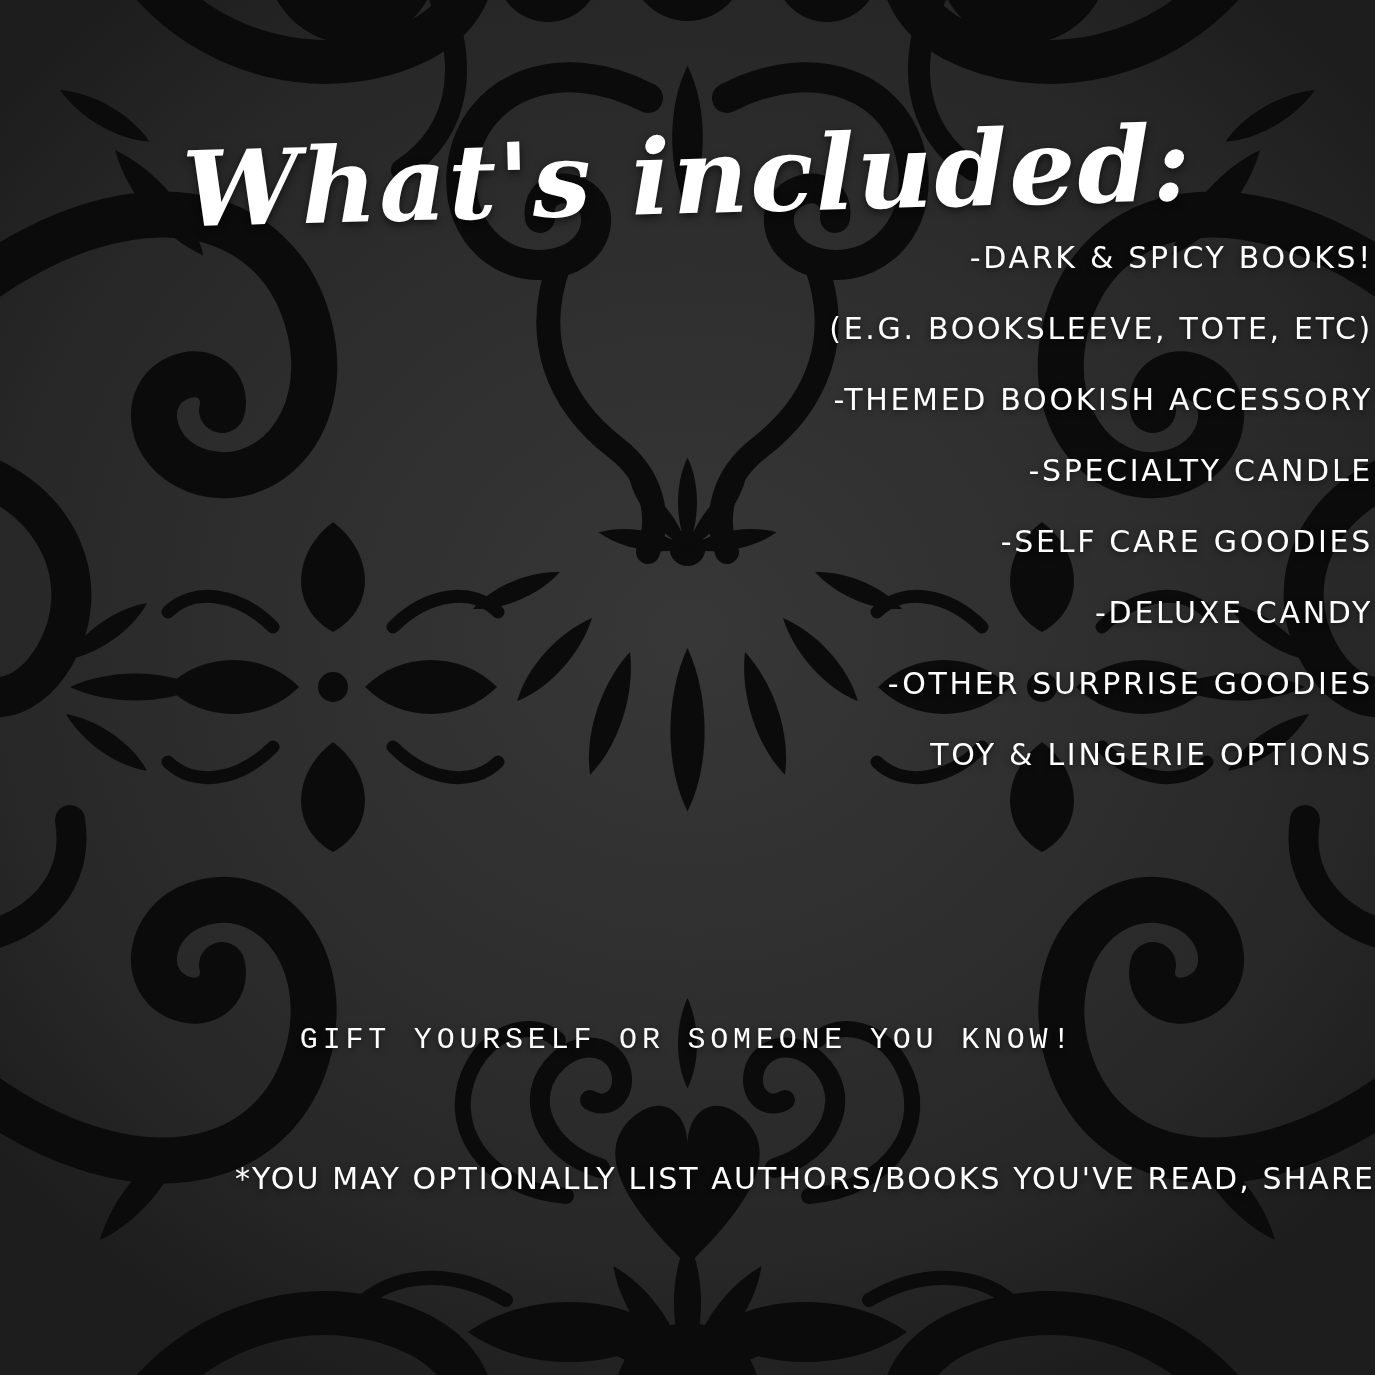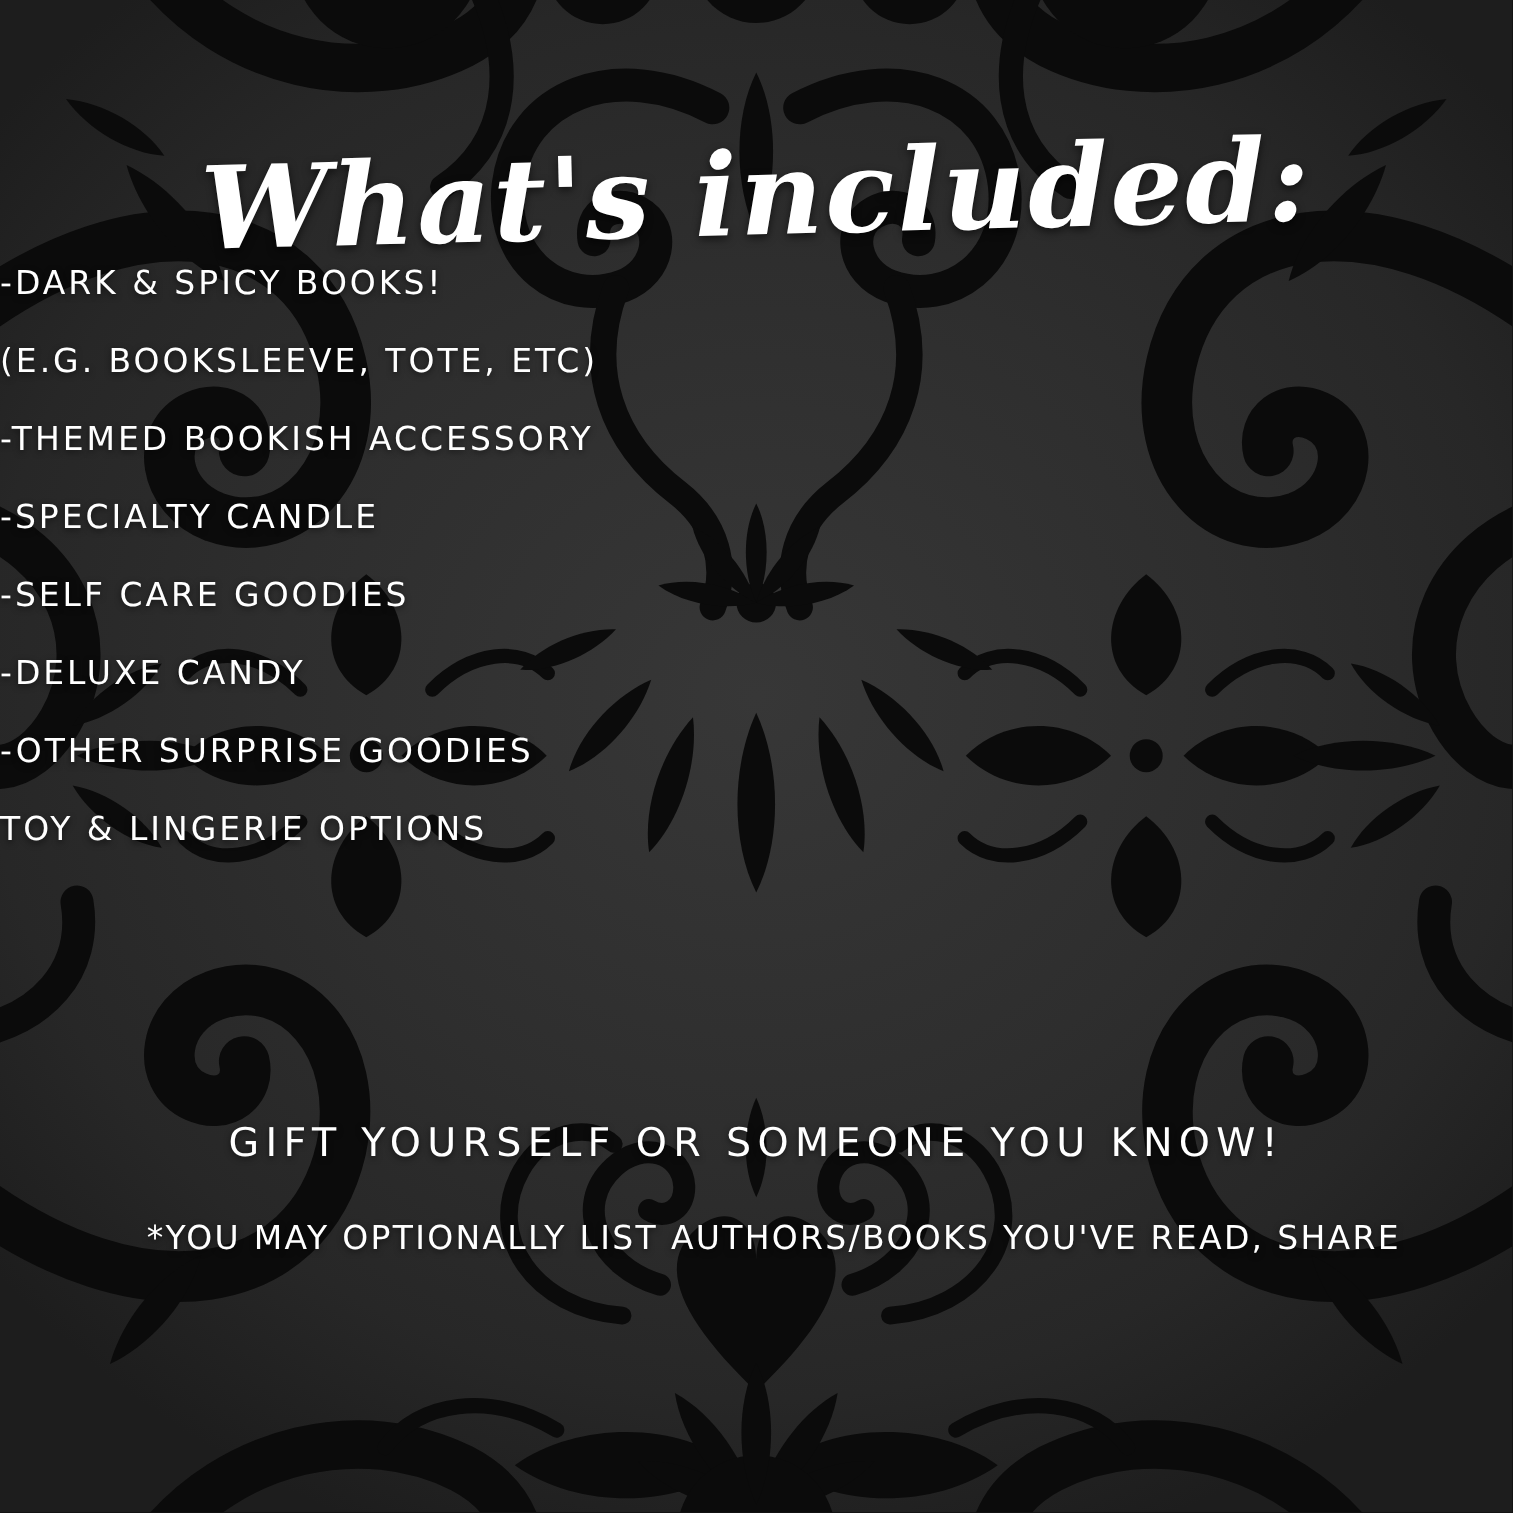--- a/index.html
+++ b/index.html
@@ -19,32 +19,32 @@
   .title{
     position:absolute;top:22px;left:0;right:0;
     text-align:center;
     font-family:"DejaVu Serif","Liberation Serif",serif;
     font-style:italic;font-weight:700;
     font-size:104px;line-height:170px;
     letter-spacing:2px;
     transform:rotate(-1.5deg);
     text-shadow:0 3px 8px rgba(0,0,0,.6);
   }
-  .list{position:absolute;top:222px;left:0;right:2px;text-align:left;}
+  .list{position:absolute;top:222px;left:0;right:2px;text-align:right;}
   .list .item{
     line-height:71px;font-size:30px;letter-spacing:.09em;
     text-shadow:0 2px 6px rgba(0,0,0,.55);
     white-space:nowrap;
   }
   .gift{
     position:absolute;top:1005px;left:0;right:0;text-align:center;
-    font-size:36px;line-height:70px;letter-spacing:.16em;
-    text-shadow:0 2px 6px rgba(0,0,0,.55);white-space:nowrap;
+    font-size:30px;line-height:70px;letter-spacing:.16em;
+    text-shadow:0 2px 6px rgba(0,0,0,.55);white-space:nowrap;font-family:Liberation Mono, monospace;
   }
-  .footnote{position:absolute;top:1092px;left:0;right:0;text-align:center;padding-left:32px;}
+  .footnote{position:absolute;top:1145px;left:0;right:0;text-align:right;padding-left:32px;}
   .footnote .fline{
     font-size:30px;line-height:68px;letter-spacing:.07em;
     text-shadow:0 2px 6px rgba(0,0,0,.55);white-space:nowrap;
   }
 </style>
 </head>
 <body>
 
 <div class="poster">
 

